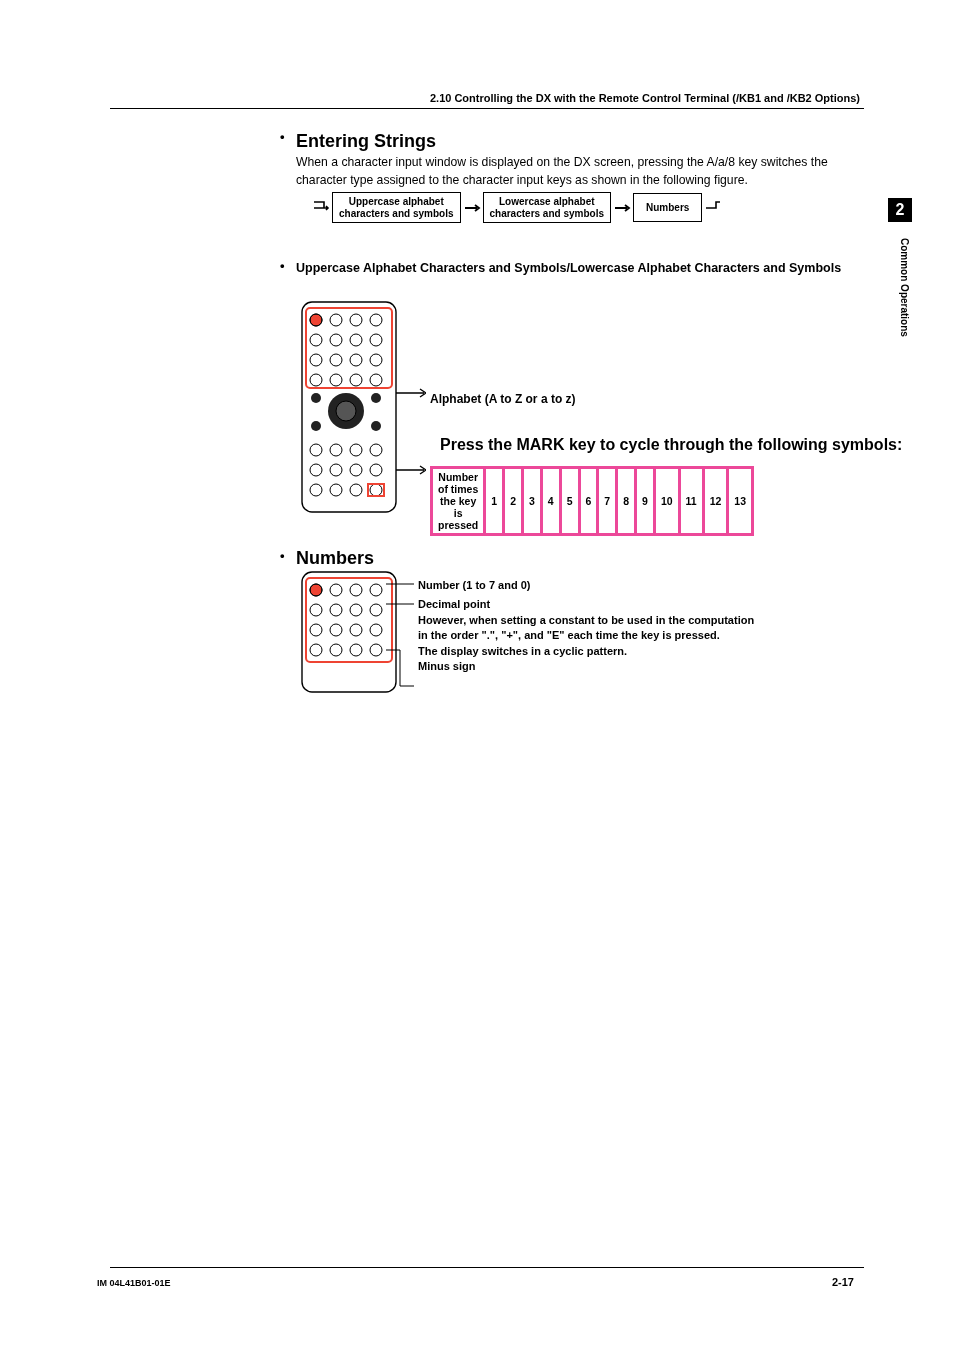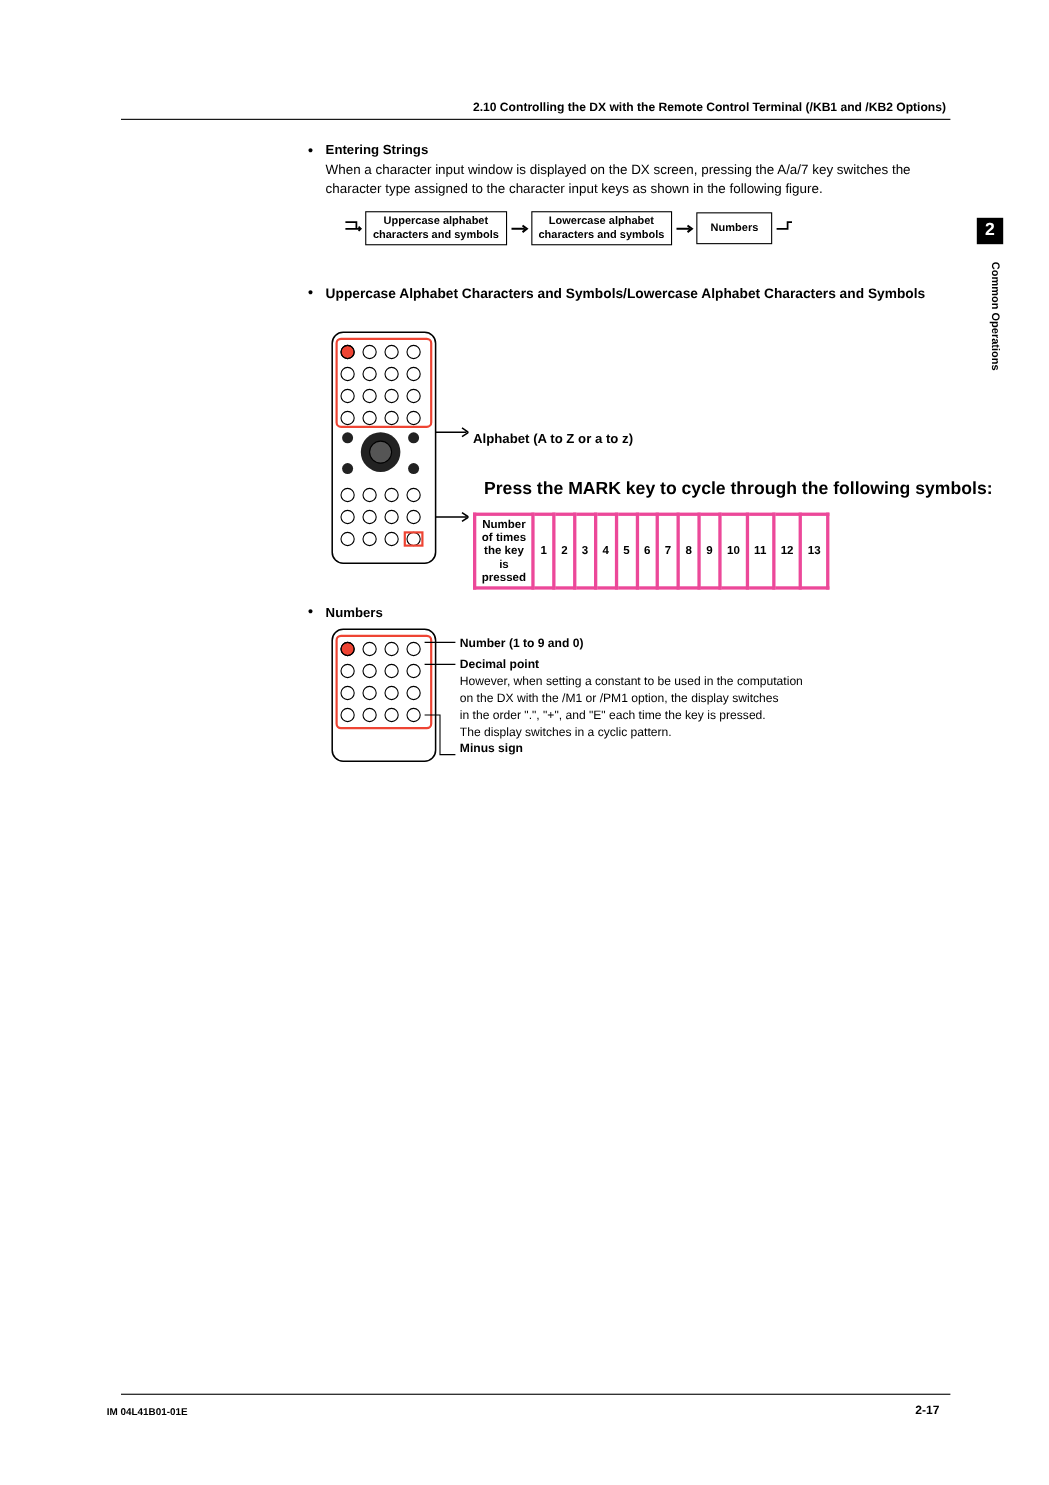--- a/index.html
+++ b/index.html
@@ -4,56 +4,56 @@
 <style>
   * { box-sizing: border-box; margin: 0; padding: 0; }
   html, body { width: 954px; height: 1350px; background: #fff; font-family: Arial, Helvetica, sans-serif; color: #000; position: relative; }
   .page { position: absolute; inset: 0; border-radius: 28px; }
   .side-tab { position: absolute; right: 42px; top: 198px; width: 24px; height: 24px; background: #000; color: #fff; font-weight: bold; font-size: 16px; text-align: center; line-height: 24px; }
   .side-text { position: absolute; right: 44px; top: 238px; writing-mode: vertical-rl; font-size: 10px; font-weight: bold; }
   .sec-title-bar { position: absolute; left: 110px; right: 90px; top: 108px; border-bottom: 1.5px solid #000; }
   .sec-title { position: absolute; right: 94px; top: 92px; font-size: 11px; font-weight: bold; }
   .content { position: absolute; left: 296px; top: 128px; width: 560px; font-size: 12.2px; line-height: 1.45; }
   .bullet { position: absolute; left: -16px; font-size: 13px; font-weight: bold; }
-  .b-strong { font-weight: bold; font-size: 12px; }
+  .b-strong { font-weight: bold; font-size: 18px; }
   .flow { position: absolute; left: 312px; top: 192px; display: flex; align-items: center; gap: 2px; justify-content: space-between; }
   .flow svg { flex: 0 0 auto; }
   .flow .box { border: 1px solid #000; padding: 3px 6px; font-size: 10px; font-weight: bold; text-align: center; line-height: 1.15; }
   .sec2 { position: absolute; left: 296px; top: 258px; width: 560px; }
   .sec2 .bullet { left: -16px; top: 0; }
   .diagram1 { position: absolute; left: 296px; top: 298px; }
   .alpha-label { position: absolute; left: 430px; top: 392px; font-size: 12px; font-weight: bold; }
   .mark-label { position: absolute; left: 440px; top: 436px; font-size: 16px; font-weight: bold; }
   .sym-table { position: absolute; left: 430px; top: 466px; border-collapse: collapse; font-size: 10.5px; }
   .sym-table td, .sym-table th { border: 3px solid #ec4899; padding: 2px 5px; text-align: left; font-weight: bold; }
   .sym-table .num td { width: 18px; text-align: center; }
   .sym-table .lbl { width: 128px; }
   .sec3 { position: absolute; left: 296px; top: 548px; }
   .sec3 .bullet { left: -16px; top: 0; }
   .diagram2 { position: absolute; left: 296px; top: 568px; }
   .num-labels { position: absolute; left: 418px; top: 578px; font-size: 11px; font-weight: bold; line-height: 1.4; width: 440px; }
-  .num-labels .sub { font-weight: normal; }
+  .num-labels .sub { font-weight: bold; }
   .num-labels .gap1 { height: 4px; }
   .footer-left { position: absolute; left: 97px; bottom: 62px; font-size: 9px; font-weight: bold; }
   .footer-right { position: absolute; right: 100px; bottom: 62px; font-size: 11px; font-weight: bold; }
   .footer-rule { position: absolute; left: 110px; right: 90px; bottom: 82px; border-top: 1px solid #000; }
 </style>
 </head>
 <body>
 
 <div class="page">
   <div class="sec-title-bar"></div>
   <div class="sec-title">2.10  Controlling the DX with the Remote Control Terminal (/KB1 and /KB2 Options)</div>
   <div class="side-tab">2</div>
   <div class="side-text">Common Operations</div>
 
   <div class="content">
     <span class="bullet">•</span>
     <span class="b-strong">Entering Strings</span><br>
-    <span>When a character input window is displayed on the DX screen, pressing the A/a/7 key switches the character type assigned to the character input keys as shown in the following figure.</span>
+    <span>When a character input window is displayed on the DX screen, pressing the A/a/8 key switches the character type assigned to the character input keys as shown in the following figure.</span>
   </div>
 
   <div class="flow">
     <svg width="18" height="20">
         <path d="M2 4 H12 V10 H2 M12 10 L16 10 M14 8 L16 10 L14 12" stroke="#000" stroke-width="1.6" fill="none"></path>
       </svg>
     <div class="box">
       <span>Uppercase alphabet</span><br><span>characters and symbols</span>
     </div>
     <svg width="18" height="12">
@@ -182,25 +182,24 @@
         <circle cx="80" cy="82" r="6"></circle>
     </g>
     <rect x="10" y="10" width="86" height="84" rx="4" fill="none" stroke="#e43" stroke-width="2"></rect>
 
     <path d="M90 16 H118" stroke="#000" stroke-width="1"></path>
     <path d="M90 36 H118" stroke="#000" stroke-width="1"></path>
     <path d="M90 82 H104 V118 H118" stroke="#000" stroke-width="1" fill="none"></path>
   </svg>
 
   <div class="num-labels">
-    <div>Number (1 to 9 and 0)</div>
+    <div>Number (1 to 7 and 0)</div>
     <div class="gap1"></div>
     <div>Decimal point</div>
     <div class="sub">However, when setting a constant to be used in the computation</div>
-    <div class="sub">on the DX with the /M1 or /PM1 option, the display switches</div>
     <div class="sub">in the order ".", "+", and "E" each time the key is pressed.</div>
     <div class="sub">The display switches in a cyclic pattern.</div>
     <div>Minus sign</div>
   </div>
 
   <div class="footer-rule"></div>
   <div class="footer-left">IM 04L41B01-01E</div>
   <div class="footer-right">2-17</div>
 </div>
 

